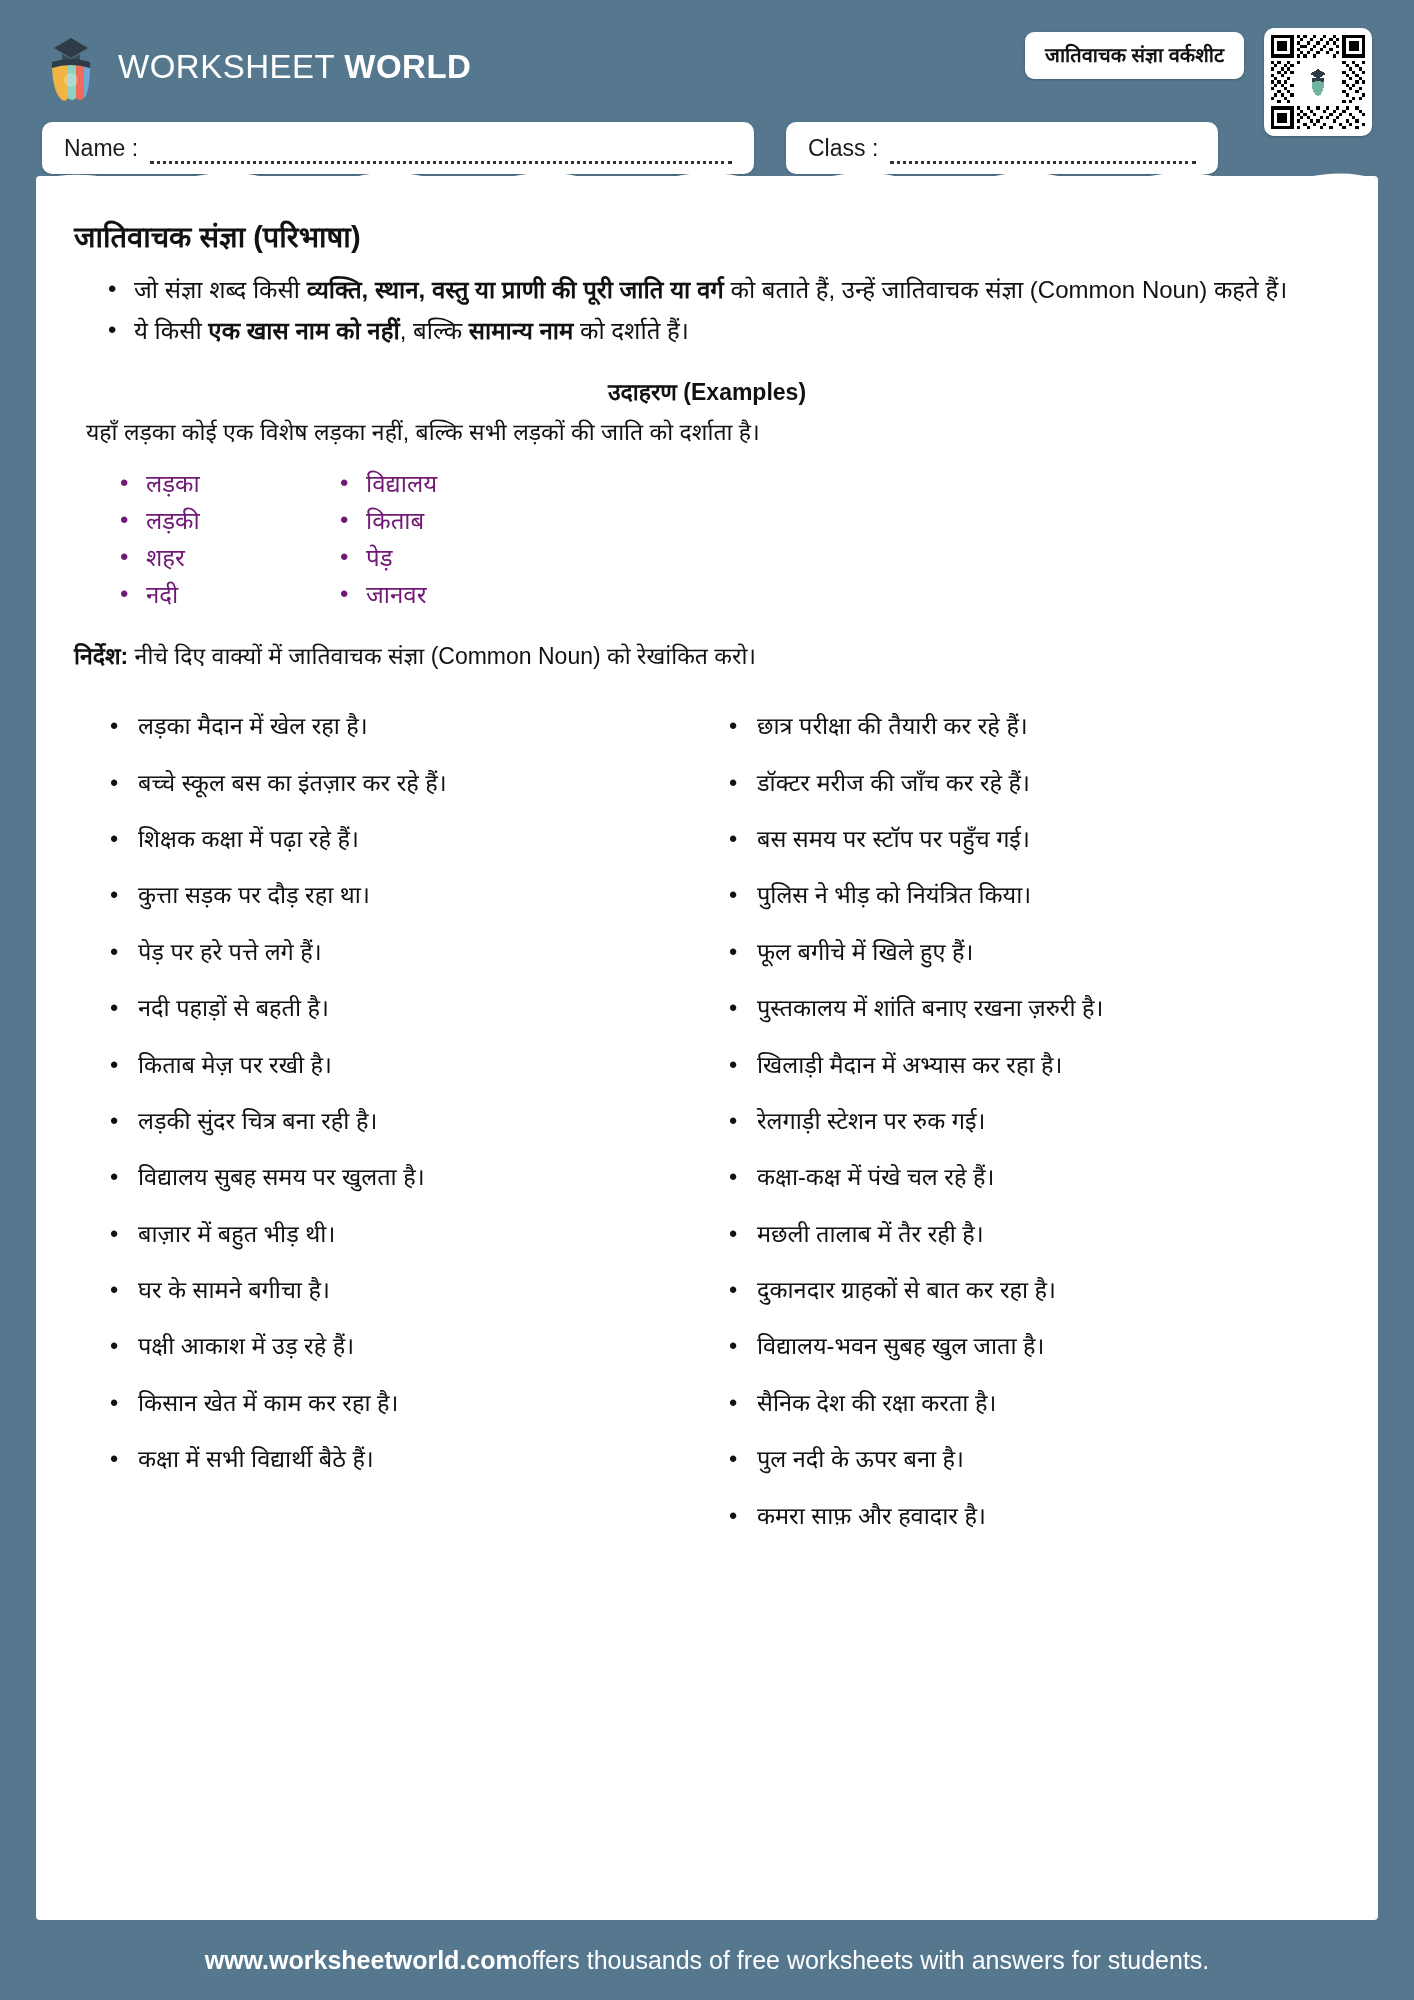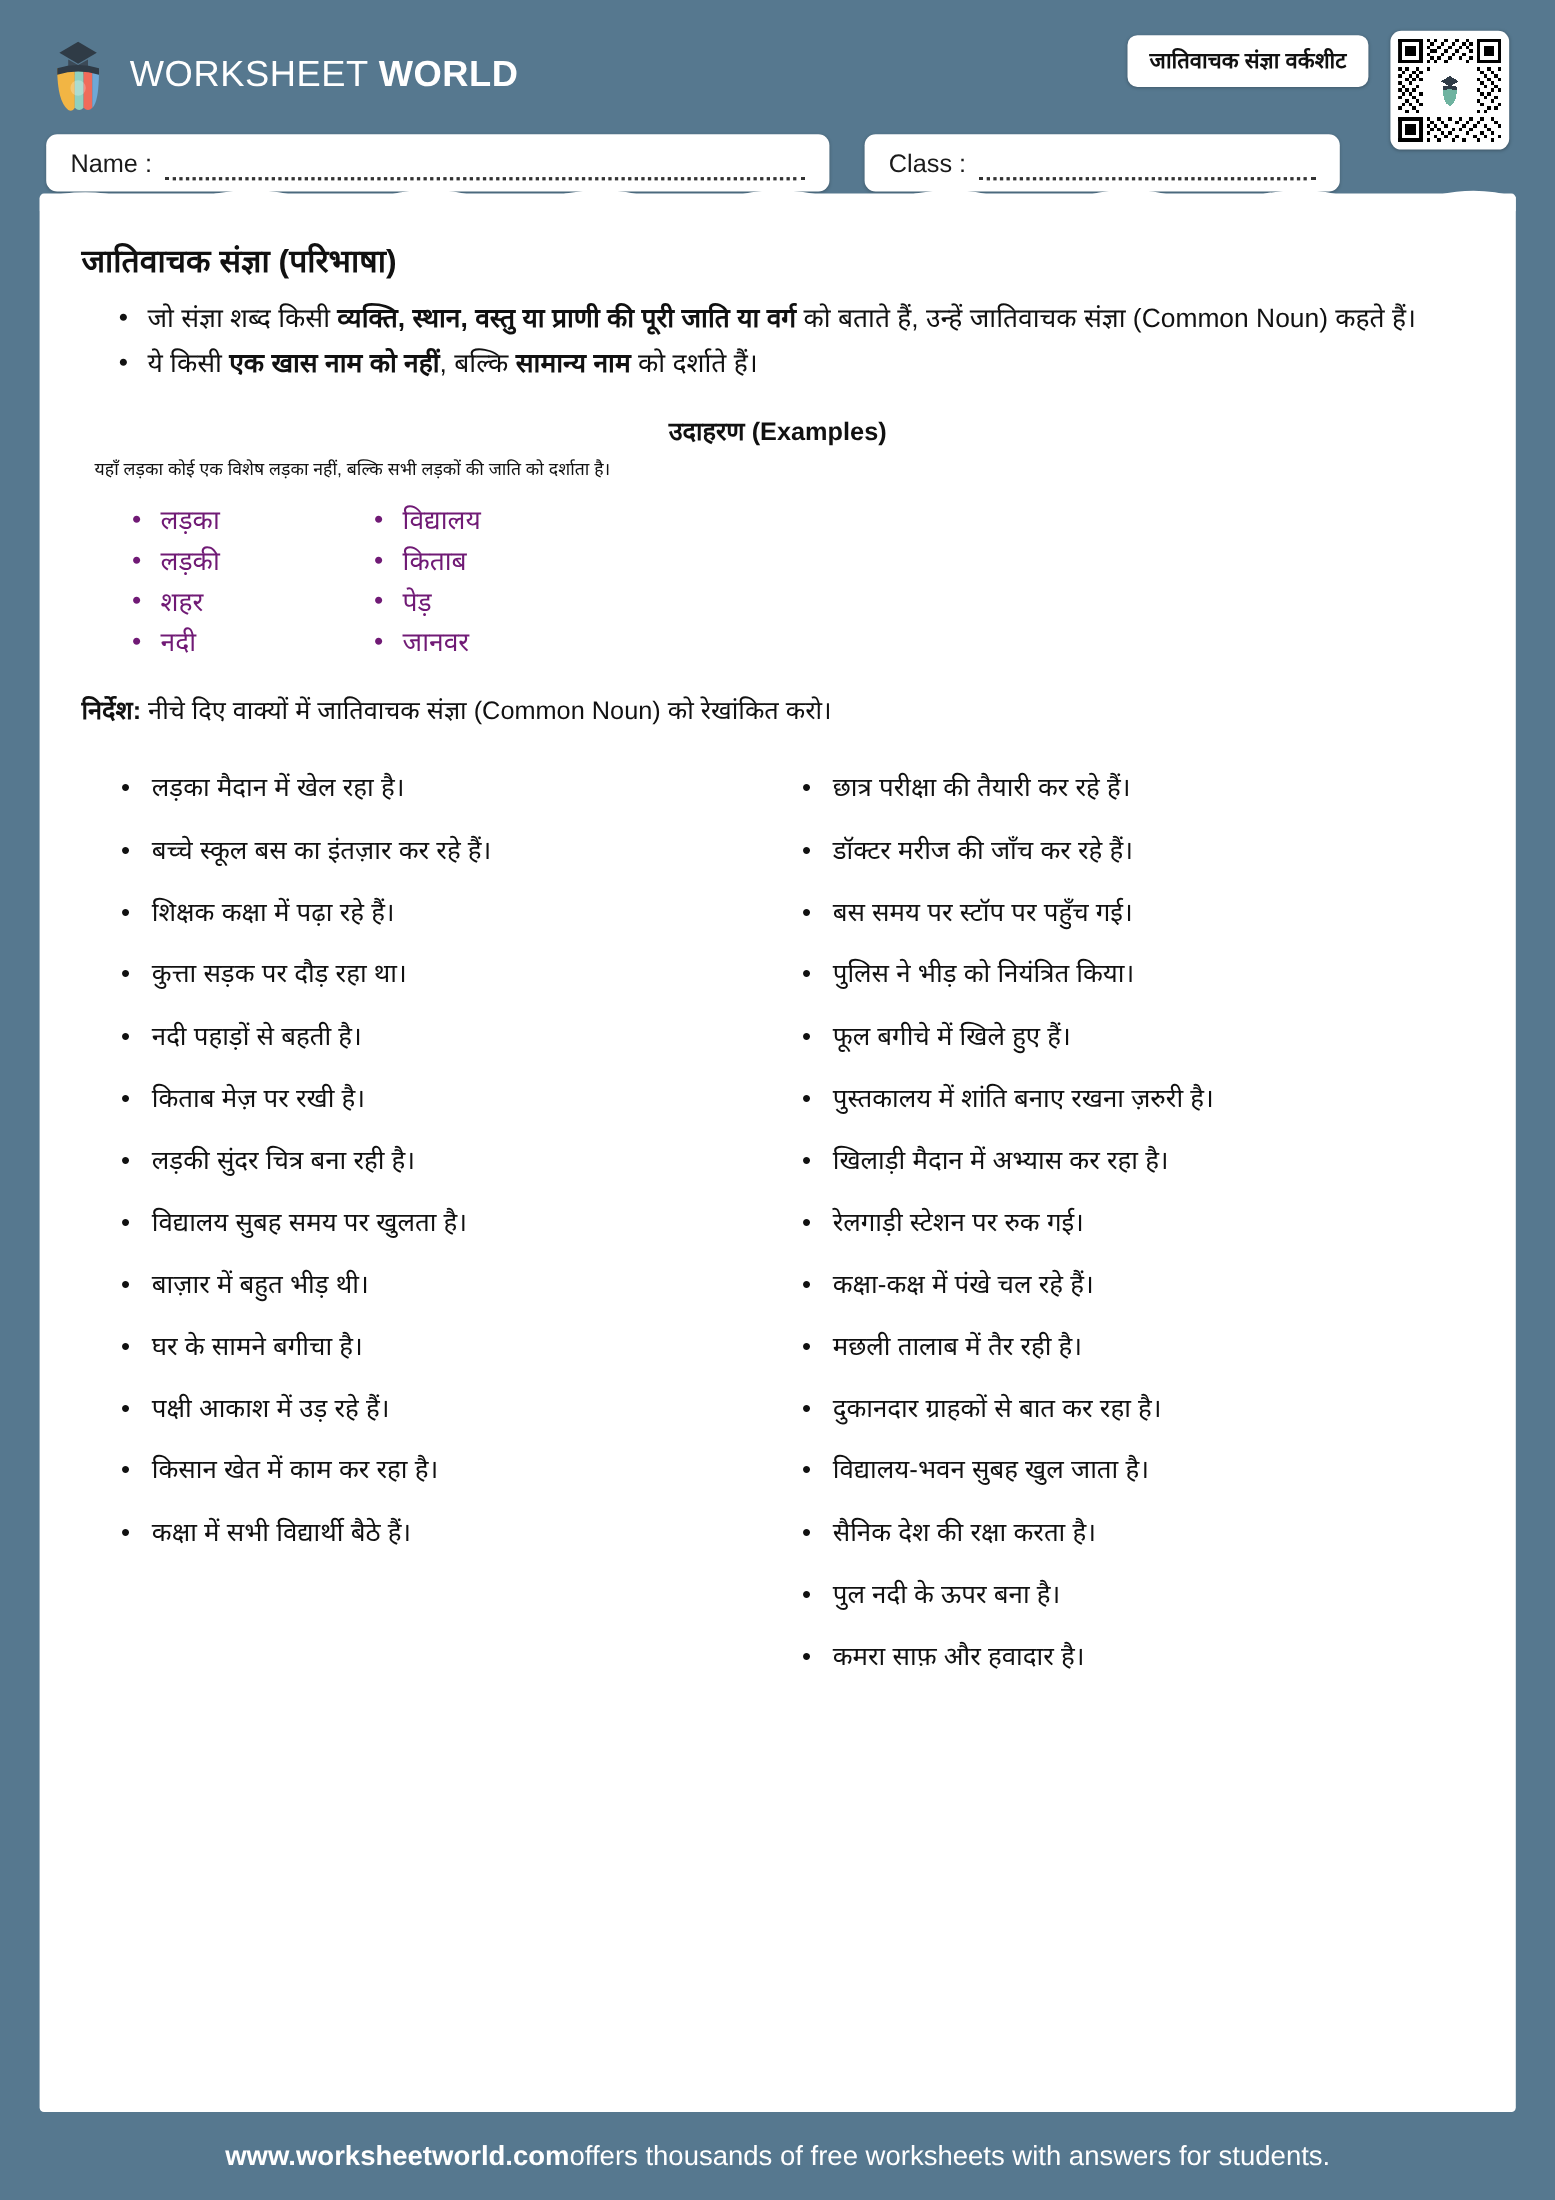--- a/index.html
+++ b/index.html
@@ -82,21 +82,21 @@
   ul.def-list li {
     position:relative; font-size:24px; line-height:1.45; color:#111;
     margin-bottom:6px; padding-left:26px;
   }
   ul.def-list li::before{
     content:"•"; position:absolute; left:0; top:-1px; font-size:24px;
   }
   .def-list b { font-weight:800; }
 
   h2.ex-title { font-size:23px; font-weight:700; color:#111; margin:26px 0 8px 0;text-align:center; }
-  p.ex-note { font-size:16px; color:#111; margin-left:12px; }
+  p.ex-note { font-size:23px; color:#111; margin-left:12px; }
 
   .ex-cols { display:flex; margin:18px 0 0 46px; }
   .ex-col { width:220px; }
   .ex-col li {
     list-style:none; position:relative; padding-left:26px;
     font-size:24px; line-height:1.55; color:#701a75;
   }
   .ex-col li::before{ content:"•"; position:absolute; left:0; top:-1px; }
 
   p.instruction { font-size:23px; color:#111; margin:26px 0 6px 0; }
@@ -372,20 +372,21 @@
   <p class="instruction">
     <b>निर्देश:</b><span> नीचे दिए वाक्यों में जातिवाचक संज्ञा (Common Noun) को रेखांकित करो।</span>
   </p>
 
   <div class="ex-sentences">
     <ul class="sent-col left">
       <li>लड़का मैदान में खेल रहा है।</li>
       <li>बच्चे स्कूल बस का इंतज़ार कर रहे हैं।</li>
       <li>शिक्षक कक्षा में पढ़ा रहे हैं।</li>
       <li>कुत्ता सड़क पर दौड़ रहा था।</li>
+      <li>पेड़ पर हरे पत्ते लगे हैं।</li>
       <li>नदी पहाड़ों से बहती है।</li>
       <li>किताब मेज़ पर रखी है।</li>
       <li>लड़की सुंदर चित्र बना रही है।</li>
       <li>विद्यालय सुबह समय पर खुलता है।</li>
       <li>बाज़ार में बहुत भीड़ थी।</li>
       <li>घर के सामने बगीचा है।</li>
       <li>पक्षी आकाश में उड़ रहे हैं।</li>
       <li>किसान खेत में काम कर रहा है।</li>
       <li>कक्षा में सभी विद्यार्थी बैठे हैं।</li>
     </ul>

